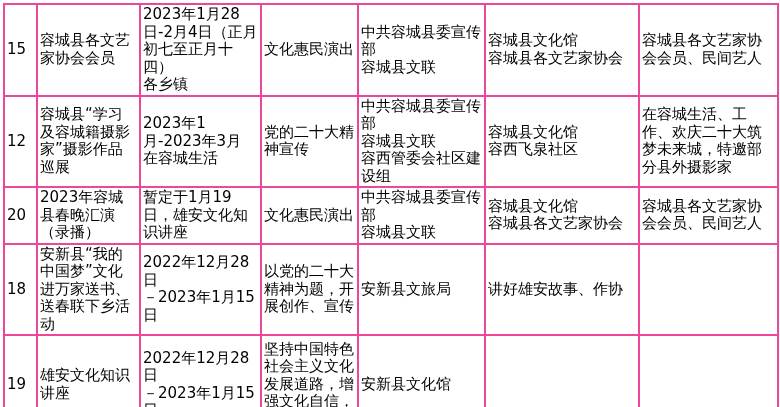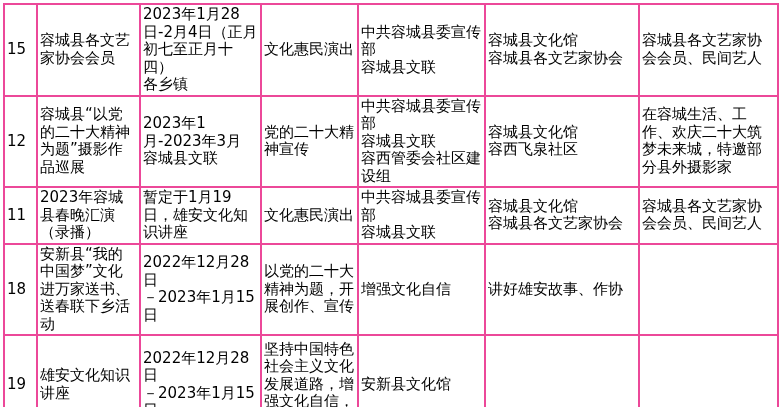--- a/index.html
+++ b/index.html
@@ -57,49 +57,49 @@
 各乡镇</td>
       <td>文化惠民演出</td>
       <td>中共容城县委宣传部
 容城县文联</td>
       <td>容城县文化馆
 容城县各文艺家协会</td>
       <td>容城县各文艺家协会会员、民间艺人</td>
     </tr>
     <tr class="r16">
       <td>12</td>
-      <td>容城县“以党的二十大精神为题”摄影作品巡展</td>
+      <td>容城县“学习及容城籍摄影家”摄影作品巡展</td>
       <td>2023年1月-2023年3月
-容城县文联</td>
+在容城生活</td>
       <td>党的二十大精神宣传</td>
       <td>中共容城县委宣传部
 容城县文联
 容西管委会社区建设组</td>
       <td>容城县文化馆
 容西飞泉社区</td>
       <td>在容城生活、工作、欢庆二十大筑梦未来城，特邀部分县外摄影家</td>
     </tr>
     <tr class="r17">
-      <td>11</td>
+      <td>20</td>
       <td>2023年容城县春晚汇演（录播）</td>
       <td>暂定于1月19日，雄安文化知识讲座</td>
       <td>文化惠民演出</td>
       <td>中共容城县委宣传部
 容城县文联</td>
       <td>容城县文化馆
 容城县各文艺家协会</td>
       <td>容城县各文艺家协会会员、民间艺人</td>
     </tr>
     <tr class="r18">
       <td>18</td>
       <td>安新县“我的中国梦”文化进万家送书、送春联下乡活动</td>
       <td>2022年12月28日
 －2023年1月15日</td>
       <td>以党的二十大精神为题，开展创作、宣传</td>
-      <td>增强文化自信</td>
+      <td>安新县文旅局</td>
       <td>讲好雄安故事、作协</td>
       <td></td>
     </tr>
     <tr class="r19">
       <td>19</td>
       <td>雄安文化知识讲座</td>
       <td>2022年12月28日
 －2023年1月15日</td>
       <td>坚持中国特色社会主义文化发展道路，增强文化自信，讲好雄安故事</td>
       <td>安新县文化馆</td>

